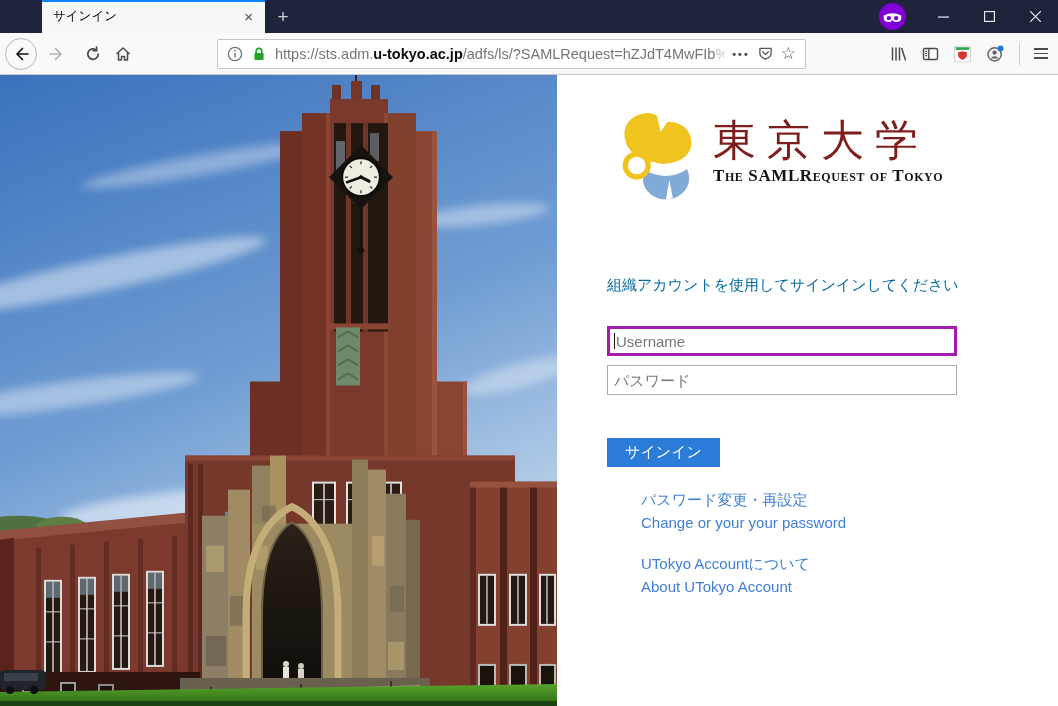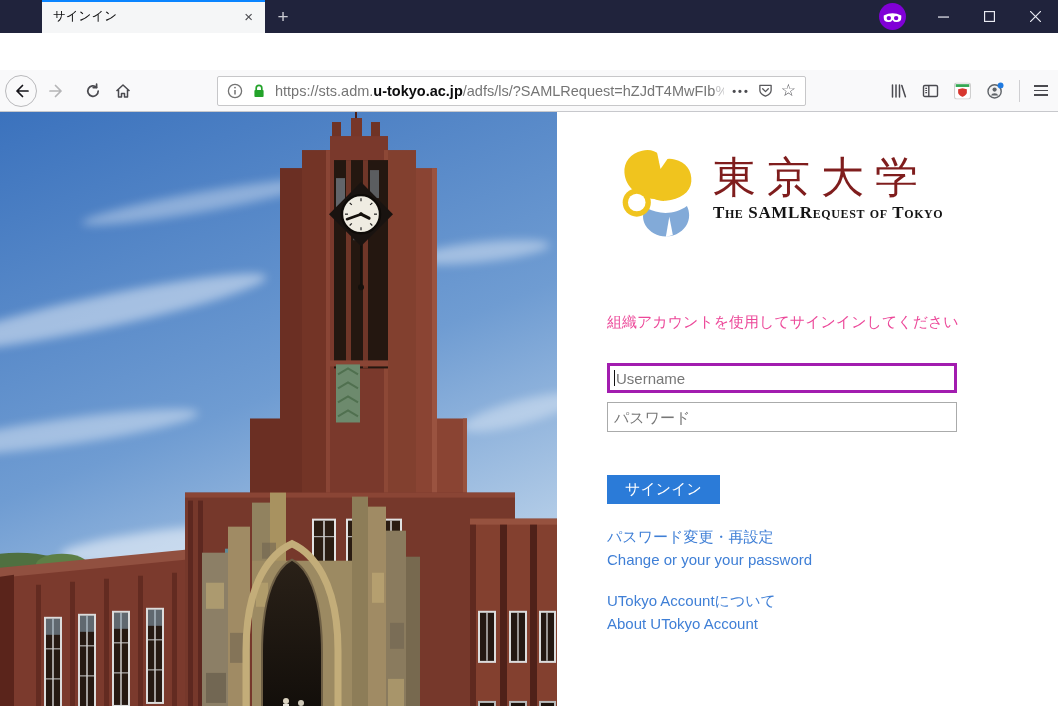--- a/index.html
+++ b/index.html
@@ -20,21 +20,21 @@
   .private-badge { position:absolute; left:879px; top:3px; width:27px; height:27px;
                    border-radius:50%; background:#8000d7;
                    display:flex; align-items:center; justify-content:center; }
   .win-controls { position:absolute; right:0; top:0; height:33px; display:flex; }
   .win-btn { width:46px; height:33px; display:flex; align-items:center; justify-content:center; }
   .win-btn svg { stroke:#e9eaf2; stroke-width:1.1; fill:none; }
   .win-btn.max svg rect { stroke:#e9eaf2; fill:none; }
 
   
   .navbar { position:relative; height:42px; background:#f9f9fa;
-            border-bottom:1px solid #c7c8cc;margin-top:37px; }
+            border-bottom:1px solid #c7c8cc; }
   .nav-abs { position:absolute; top:50%; transform:translateY(-50%);
              display:flex; align-items:center; justify-content:center; }
   .icon16 svg { display:block; }
   .round-btn { width:32px; height:32px; border-radius:50%; }
   .back-btn { left:5px; border:1px solid #b9b9bc; background:#f9f9fa; }
   .fwd-btn { left:41px; } .reload-btn { left:77px; } .home-btn { left:107px; }
 
   .urlbar { left:217px; width:589px; height:30px; background:#fff;
             border:1px solid #c7c7c9; border-radius:2px;
             display:flex; align-items:center; padding:0 9px; gap:8px; }
@@ -54,34 +54,34 @@
   .photo svg { display:block; }
   .panel { flex:1; background:#fff; position:relative; }
 
   
   .logo { position:absolute; left:56px; top:34px; display:flex; align-items:flex-start; }
   .logo-texts { margin-left:12px; }
   .logo-jp { font-family:"Liberation Serif", serif; font-size:43px; line-height:1.1;
              letter-spacing:11px; color:#7f1d1d; white-space:nowrap; margin-top:8px; }
   .logo-en { font-family:"Liberation Serif", serif; font-variant:small-caps;
              font-weight:bold; font-size:17px; letter-spacing:0.6px; color:#141414; margin-top:2px; }
-  .instruction { position:absolute; left:50px; top:201px; font-size:15px; color:#ec4899; }
+  .instruction { position:absolute; left:50px; top:201px; font-size:15px; color:#0369a1; }
   .field { position:absolute; left:50px; width:350px; height:30px; }
   .field input { width:100%; height:100%; font-size:15px; color:#222;
                  padding:0 6px; outline:none; background:#fff;
                  font-family:"Liberation Sans", sans-serif; }
   .field input::placeholder { color:#777; opacity:1; }
   .username { top:251px; } .username input { border:3px solid #a21caf; }
   .password { top:290px;border-radius:13px; } .password input { border:1px solid #aaabab; }
   .caret { position:absolute; left:7px; top:7px; width:1px; height:16px; background:#111; }
   .signin { position:absolute; left:50px; top:363px; width:113px; height:29px;
             background:#2b7bd8; border:none; color:#fff; font-size:15px;
             font-family:"Liberation Sans", sans-serif; }
   .links { position:absolute; left:50px; font-size:15px; line-height:23px; }
-  .links a { color:#3f7fd6; text-decoration:none; display:block; white-space:nowrap; }
+  .links a { color:#3f7fd6; text-decoration:none; display:block; white-space:nowrap;margin-left:34px; }
   .links-password { top:413px; } .links-about { top:477px; }
 </style>
 </head>
 <body>
 
 <div class="window">
 
   <div class="titlebar">
     <div class="tab">
       <span class="tab-title">サインイン</span>

